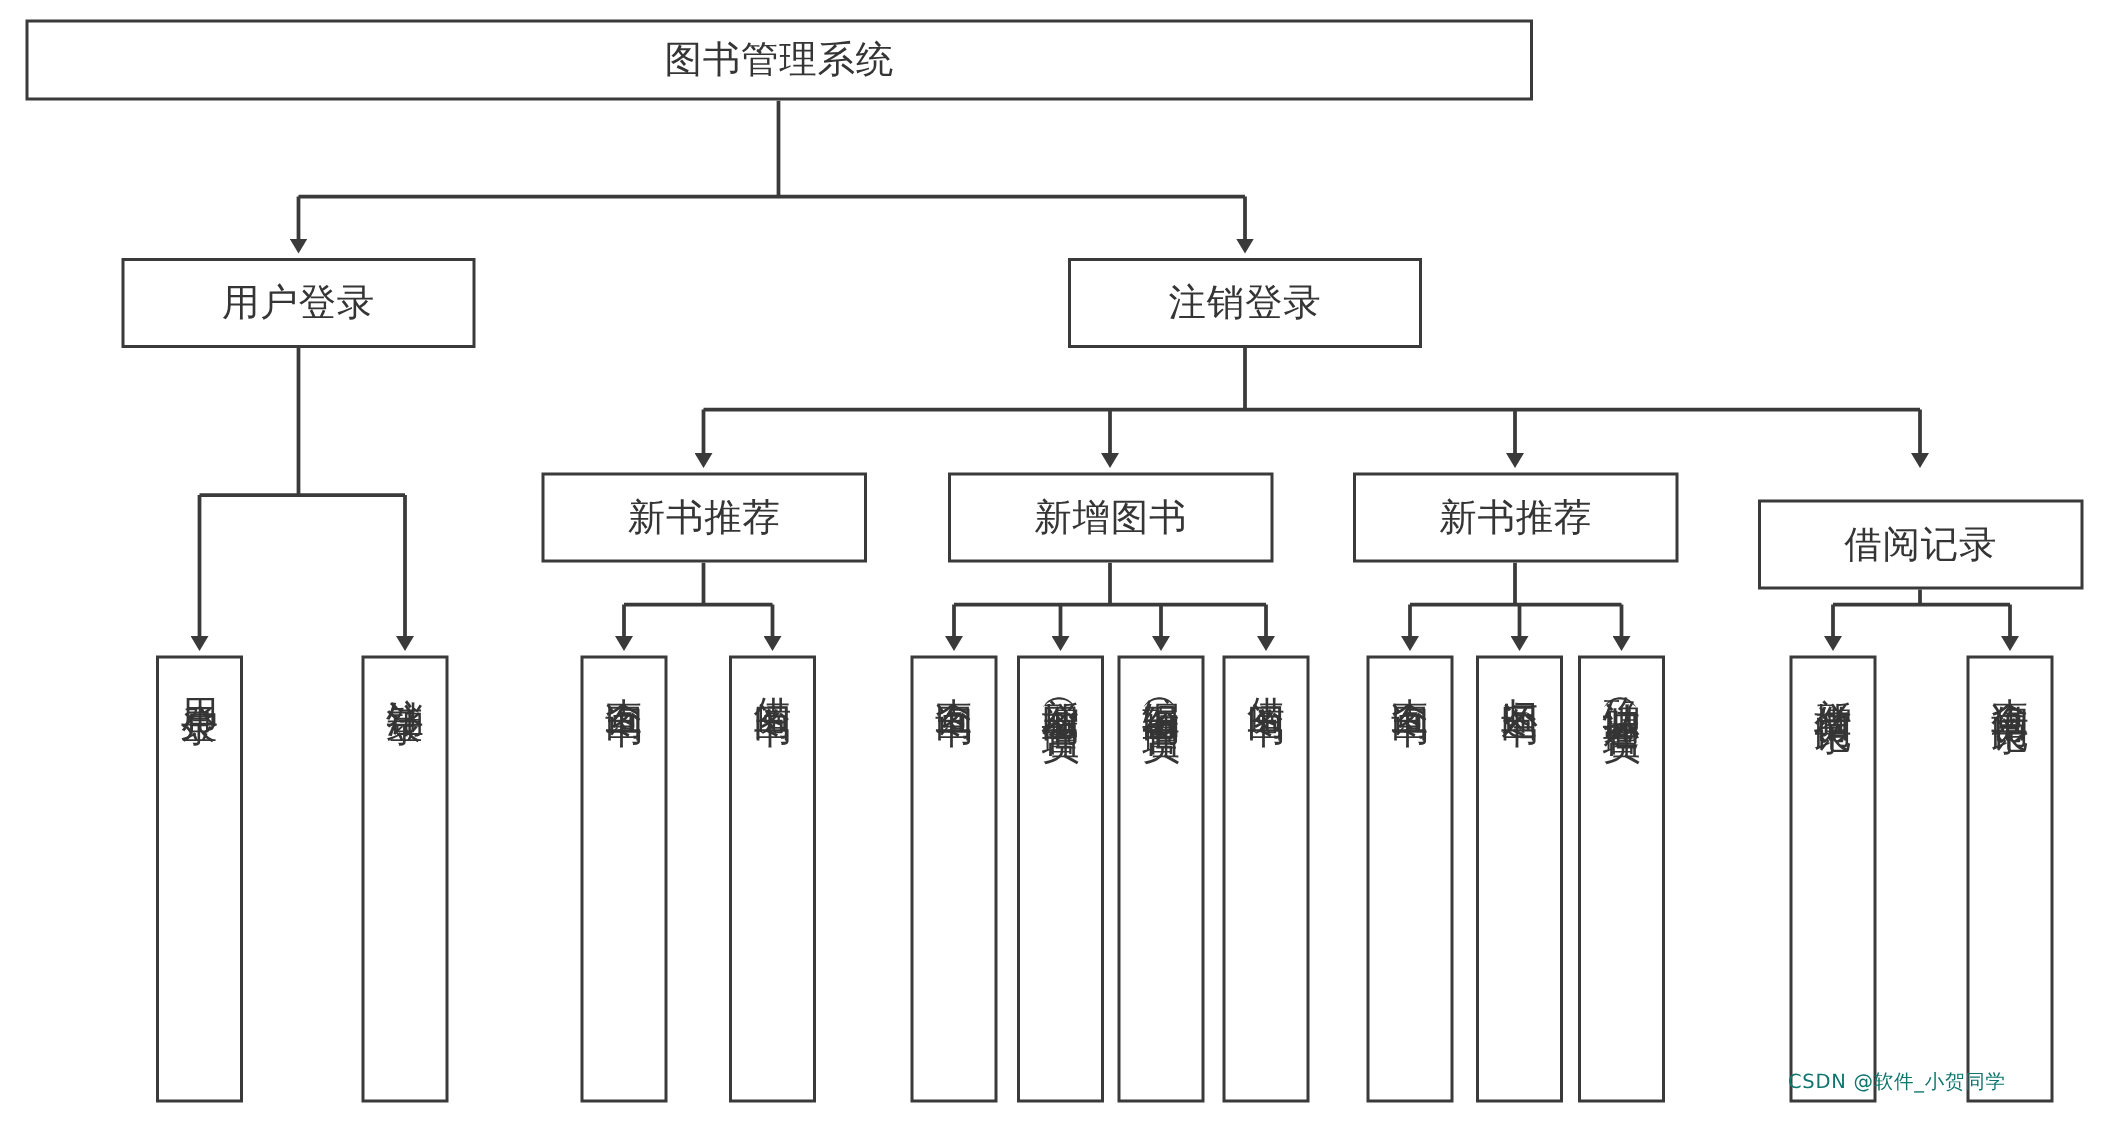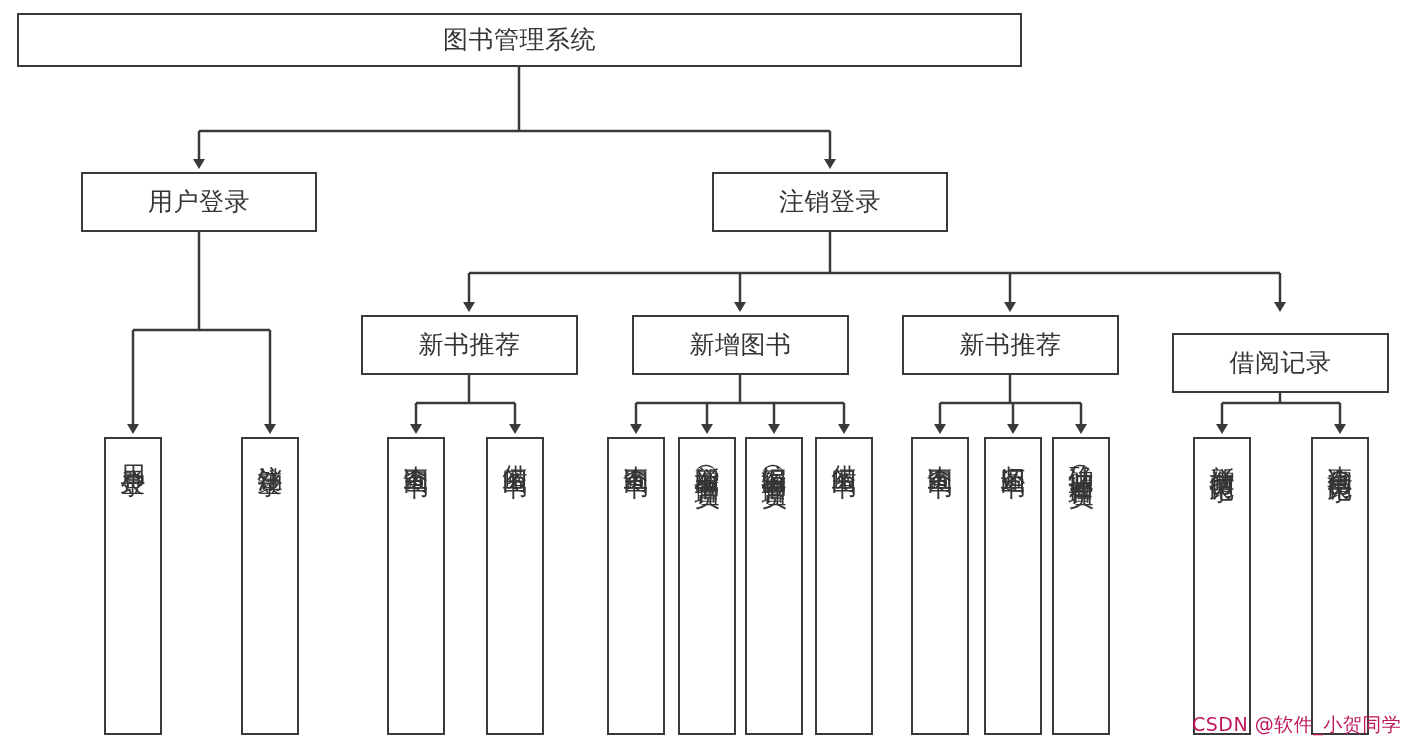--- a/index.html
+++ b/index.html
@@ -58,22 +58,22 @@
   }
   .node.vert .label {
     writing-mode: vertical-rl;
     text-orientation: upright;
     font-size: 25px;
     letter-spacing: 3px;
     line-height: 1;
   }
   .watermark {
     position: absolute;
-    font-size: 19px;
-    color: #be185d;
+    font-size: 13px;
+    color: #0f766e;
     white-space: nowrap;
     z-index: 3;
     letter-spacing: 0.5px;
   }
 </style>
 </head>
 <body>
 
 <div id="canvas">
 

